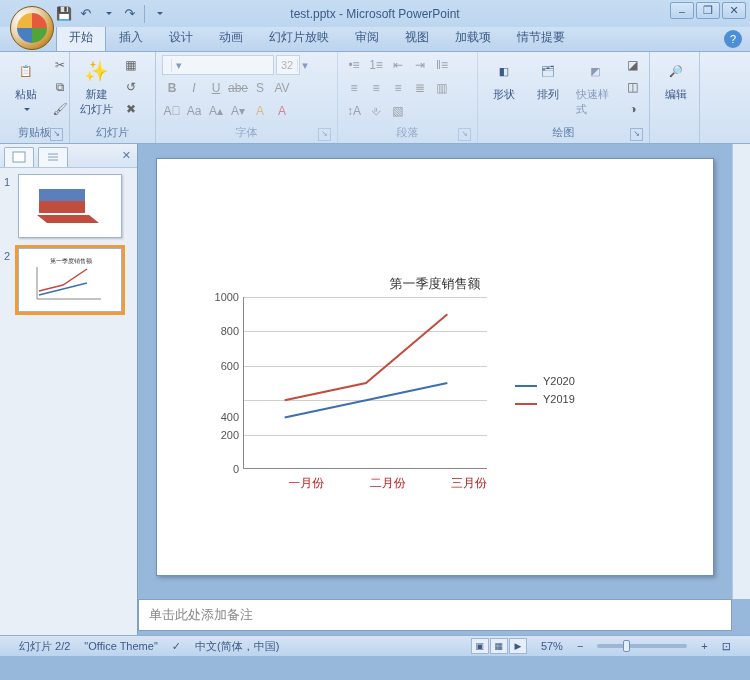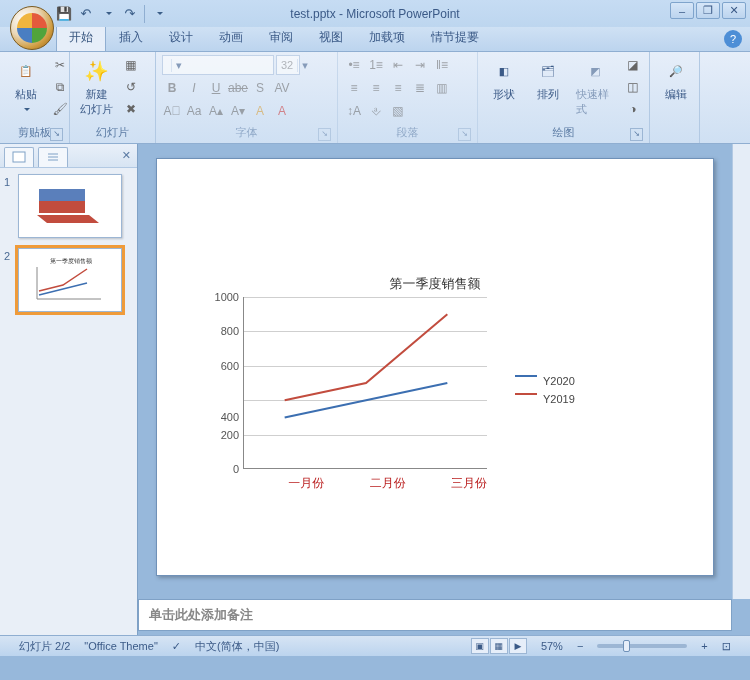--- a/index.html
+++ b/index.html
@@ -63,24 +63,24 @@
   .chart-title{position:absolute;top:116px;left:0;right:0;text-align:center;font-size:13px;color:#333;}
   .chart-area{position:absolute;left:86px;top:138px;width:244px;height:172px;}
   .yaxis{position:absolute;left:54px;top:138px;height:172px;width:32px;}
   .ytick{position:absolute;right:4px;font-size:11px;color:#555;transform:translateY(-50%);} 
   .plot{position:absolute;inset:0;border-left:1px solid #888;border-bottom:1px solid #888;}
   .grid{position:absolute;inset:0;}
   .grid div{position:absolute;left:0;right:0;border-top:1px solid #cfcfcf;}
   .xaxis{position:absolute;left:86px;top:316px;width:244px;height:24px;display:flex;}
   .xlabel{flex:1;text-align:right;font-size:12px;color:#b91c1c;}
   .legend{position:absolute;left:358px;top:216px;font-size:11px;color:#444;}
-  .legend div{display:flex;align-items:flex-start;gap:6px;margin-bottom:6px;}
+  .legend div{display:flex;align-items:flex-end;gap:6px;margin-bottom:6px;}
   .legend i{width:22px;height:2px;display:inline-block;}
 
-  .notes{height:32px;margin:0 18px 4px 0;background:#fff;border:1px solid #7fa1c6;padding:6px 10px;color:#888;font-size:13px;font-weight:bold;}
+  .notes{height:32px;margin:0 18px 4px 0;background:#fff;border:1px solid #7fa1c6;padding:6px 10px;color:#888;font-size:13px;}
 
   
   .status{height:21px;background:linear-gradient(#d6e4f4,#bcd4ee);border-top:1px solid #8faed1;display:flex;align-items:center;font-size:11px;color:#3b5a87;padding:0 19px;gap:14px;}
   .status .spacer{flex:1;}
   .viewbtns{display:flex;gap:1px;}
   .viewbtns div{width:18px;height:16px;border:1px solid #9cb6d4;background:#e6eef9;font-size:9px;display:flex;align-items:center;justify-content:center;}
   .zoom-track{width:90px;height:4px;background:#9cb6d4;position:relative;border-radius:2px;}
   .zoom-thumb{position:absolute;left:26px;top:-4px;width:7px;height:12px;background:#e6eef9;border:1px solid #6f91b8;border-radius:2px;}
 </style>
 </head>
@@ -102,20 +102,21 @@
     <div>❐</div>
     <div>✕</div>
   </div>
 </div>
 
 <div class="tabrow">
   <div class="tab active">开始</div>
   <div class="tab">插入</div>
   <div class="tab">设计</div>
   <div class="tab">动画</div>
+  <div class="tab">幻灯片放映</div>
   <div class="tab">审阅</div>
   <div class="tab">视图</div>
   <div class="tab">加载项</div>
   <div class="tab">情节提要</div>
   <div class="help-btn">?</div>
 </div>
 
 <div class="ribbon">
 
   <div class="group" style="width:70px">

